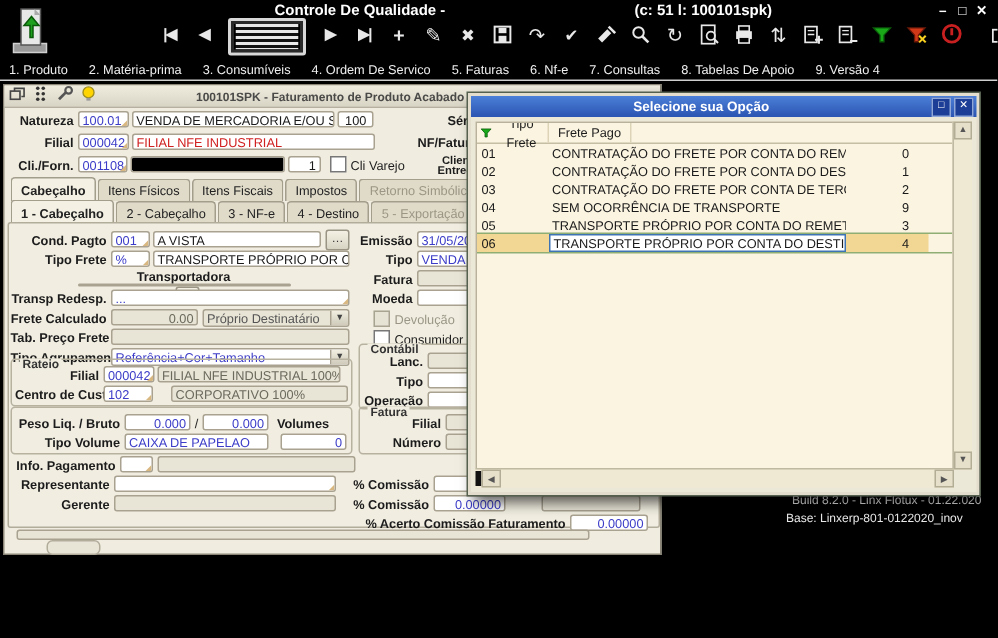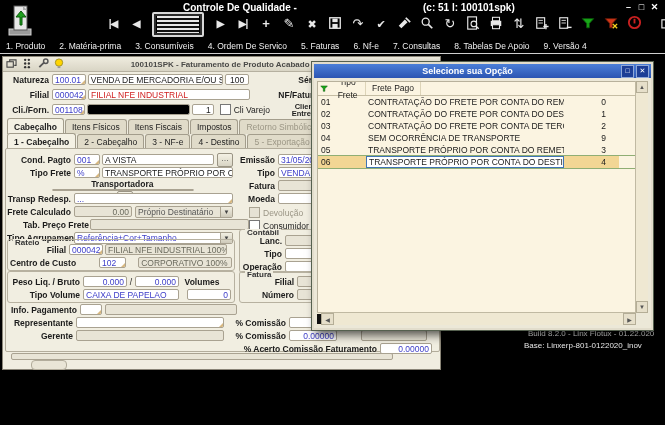--- a/index.html
+++ b/index.html
@@ -269,42 +269,42 @@
     <span class="fld lookup blue" style="width:159px;">...</span>
   </div>
   <div class="row" style="left:4px;top:148px;width:232px;">
     <span class="lbl" style="width:64px;">Frete Calculado</span>
     <span class="fld dis right" style="width:58px;">0.00</span>
     <span class="combo dis" style="width:98px;margin-left:3px;">
         <span>Próprio Destinatário</span>
         <span class="arr">▼</span>
       </span>
   </div>
-  <div class="row" style="left:20px;top:161px;width:232px;">
+  <div class="row" style="left:4px;top:161px;width:232px;">
     <span class="lbl" style="width:64px;">Tab. Preço Frete</span>
     <span class="fld dis" style="width:159px;"></span>
   </div>
   <div class="row" style="left:4px;top:174px;width:232px;">
     <span class="lbl" style="width:64px;">Tipo Agrupamento</span>
     <span class="combo" style="width:159px;color:#3c3cc8;">
         <span>Referência+Cor+Tamanho</span>
         <span class="arr">▼</span>
       </span>
   </div>
 
   <div class="grp" style="left:4px;top:182px;width:226px;height:30px;">
     <span class="gl">Rateio</span>
     <div class="row" style="left:2px;top:3px;width:222px;">
       <span class="lbl" style="width:56px;">Filial</span>
       <span class="fld lookup blue" style="width:34px;">000042</span>
       <span class="fld dis" style="width:122px;margin-left:2px;">FILIAL NFE INDUSTRIAL 100%</span>
     </div>
     <div class="row" style="left:2px;top:16px;width:222px;">
       <span class="lbl" style="width:56px;">Centro de Custo</span>
-      <span class="fld lookup blue" style="width:34px;margin-left:30px;">102</span>
+      <span class="fld lookup blue" style="width:34px;">102</span>
       <span class="fld dis" style="width:122px;margin-left:12px;">CORPORATIVO 100%</span>
     </div>
   </div>
 
   <div class="grp" style="left:4px;top:214px;width:226px;height:30px;">
     <div class="row" style="left:2px;top:3px;width:222px;">
       <span class="lbl" style="width:70px;">Peso Liq. / Bruto</span>
       <span class="fld right blue" style="width:44px;">0.000</span>
       <span class="lbl plain" style="width:8px;text-align:center;padding:0;">/</span>
       <span class="fld right blue" style="width:44px;">0.000</span>

